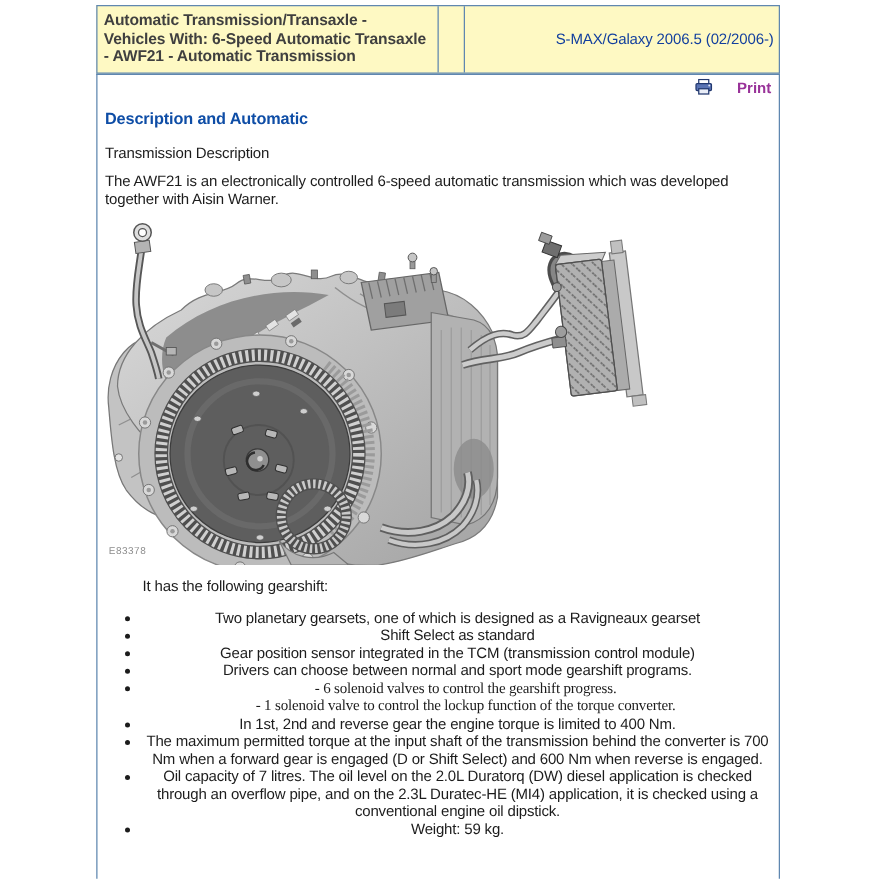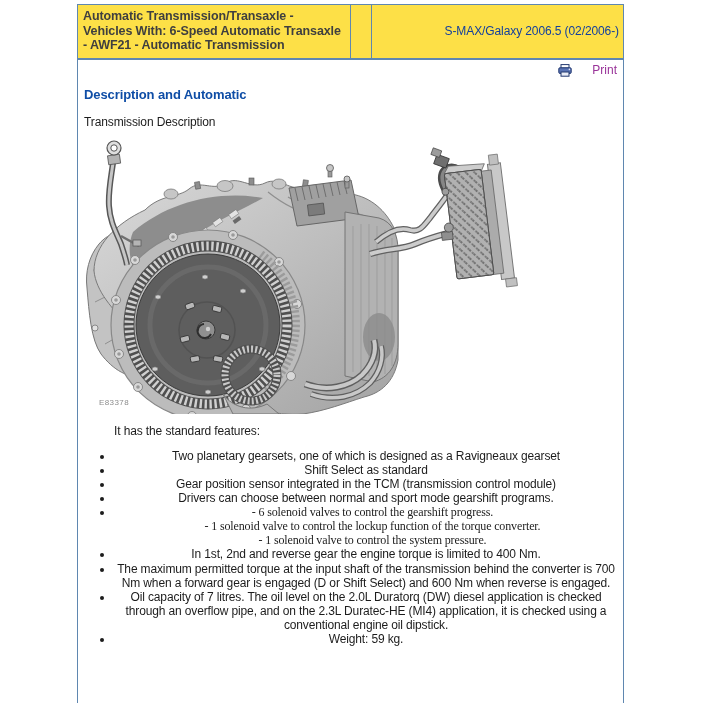--- a/index.html
+++ b/index.html
@@ -4,21 +4,21 @@
 <style>
   html,body{margin:0;padding:0;background:#ffffff;}
   body{
     width:703px;height:703px;overflow:hidden;position:relative;
     font-family:"Liberation Sans","DejaVu Sans",sans-serif;
     color:#1c1c1c;
     -webkit-font-smoothing:antialiased;
   }
   .doc{position:absolute;left:77px;top:4px;width:547px;}
   
-  .hdr{display:flex;border:1px solid var(--border-blue,#5f87b0);background:#fde047;}
+  .hdr{display:flex;border:1px solid var(--border-blue,#5f87b0);background:#fef9c3;}
   .hcell{box-sizing:border-box;}
   .hcell.left{
     width:273px;padding:4px 6px 5px 5px;
     border-right:1px solid var(--border-blue,#5f87b0);
     font-weight:bold;font-size:12.5px;line-height:14.6px;
     color:var(--title-gray,#3f3f3f);letter-spacing:-0.1px;
   }
   .hcell.right{
     flex:1;margin-left:20px;border-left:1px solid var(--border-blue,#5f87b0);
     display:flex;align-items:center;justify-content:flex-end;
@@ -28,28 +28,28 @@
   
   .content{
     border-left:1px solid var(--border-blue,#5f87b0);
     border-right:1px solid var(--border-blue,#5f87b0);
     border-top:1px solid var(--border-blue,#5f87b0);
     min-height:650px;padding:0 5px;box-sizing:border-box;
   }
   .printrow{text-align:right;padding:3px 1px 0 0;height:17px;}
   .print{
     color:var(--link-purple,#993399);font-size:12px;text-decoration:none;
-    cursor:pointer;display:inline-flex;align-items:center;gap:20px;
+    cursor:pointer;display:inline-flex;align-items:center;gap:20px;font-weight:bold;
   }
   .h1{margin:7px 0 0 1px;font-size:13px;font-weight:bold;color:var(--heading-blue,#0e4da6);letter-spacing:-0.1px;}
   .sub{margin:13px 0 0 1px;font-size:12px;letter-spacing:-0.12px;}
   .para{margin:9px 0 0 1px;font-size:12px;line-height:14.6px;max-width:528px;letter-spacing:-0.12px;}
   .figure{position:relative;margin-top:3px;height:282px;}
   .figlabel{
-    position:absolute;left:16px;bottom:7px;font-size:8px;color:var(--figure-gray,#8d8d8d);
+    position:absolute;left:4px;bottom:7px;font-size:8px;color:var(--figure-gray,#8d8d8d);
     letter-spacing:0.4px;
   }
   .fintro{margin:10px 0 0 31px;font-size:12px;letter-spacing:-0.12px;}
   ul.features{margin:11px 0 0 0;padding:0 0 0 31px;list-style:disc;}
   ul.features li{font-size:12px;line-height:14.1px;letter-spacing:-0.14px;max-width:505px;text-align:center;}
   ul.features li .subitem{margin-left:13px;font-family:Liberation Serif, serif;}
 </style>
 </head>
 <body>
 
@@ -73,20 +73,21 @@
           <rect x="0.8" y="3.8" width="12.4" height="5.6" rx="1" fill="#5a74b4" stroke="#22386f" stroke-width="1"></rect>
           <rect x="3" y="8" width="8" height="4.2" fill="#e9edf7" stroke="#22386f" stroke-width="1"></rect>
           <circle cx="11.4" cy="5.4" r="0.8" fill="#dfe6f5"></circle>
         </svg>
         <span>Print</span>
       </a>
     </div>
 
     <div class="h1">Description and Automatic</div>
     <div class="sub">Transmission Description</div>
+    <p class="para">The AWF21 is an electronically controlled 6-speed automatic transmission which was developed together with Aisin Warner.</p>
 
     <div class="figure">
       <svg width="534" height="282" viewBox="0 0 534 282">
         <defs>
           <linearGradient id="gcase" x1="0" y1="0" x2="1" y2="1">
             <stop offset="0" stop-color="#d9d9d9"></stop>
               <stop offset="1" stop-color="#a3a3a3"></stop>
           </linearGradient>
           <pattern id="hatch" width="6" height="6" patternUnits="userSpaceOnUse" patternTransform="rotate(50)">
             <rect width="6" height="6" fill="#b1b1b1"></rect>
@@ -250,27 +251,27 @@
         <path d="M30,31 C28,46 25,60 26,74 C27,90 33,100 38,112 C41,121 43,127 44,133" fill="none" stroke="#c6c6c6" stroke-width="3"></path>
         <rect x="25" y="23" width="12" height="9" fill="#b3b3b3" stroke="#555" stroke-width="0.8" transform="rotate(-8 31 27)"></rect>
         <circle cx="31" cy="16" r="7" fill="#dedede" stroke="#555" stroke-width="1.2"></circle>
         <circle cx="31" cy="16" r="3.2" fill="#ffffff" stroke="#555" stroke-width="1"></circle>
         <path d="M38,104 L56,114" stroke="#6f6f6f" stroke-width="2.5"></path>
         <rect x="50" y="108" width="8" height="6" fill="#b5b5b5" stroke="#555" stroke-width="0.7"></rect>
       </svg>
       <div class="figlabel">E83378</div>
     </div>
 
-    <div class="fintro">It has the standard features:</div>
+    <div class="fintro">It has the following gearshift:</div>
     <ul class="features">
         <li><span>Two planetary gearsets, one of which is designed as a Ravigneaux gearset</span></li>
         <li><span>Shift Select as standard</span></li>
         <li><span>Gear position sensor integrated in the TCM (transmission control module)</span></li>
         <li><span>Drivers can choose between normal and sport mode gearshift programs.</span></li>
-        <li><div class="subitem">- 6 solenoid valves to control the gearshift progress.</div><div class="subitem">- 1 solenoid valve to control the lockup function of the torque converter.</div><div class="subitem">- 1 solenoid valve to control the system pressure.</div></li>
+        <li><div class="subitem">- 6 solenoid valves to control the gearshift progress.</div><div class="subitem">- 1 solenoid valve to control the lockup function of the torque converter.</div></li>
         <li><span>In 1st, 2nd and reverse gear the engine torque is limited to 400 Nm.</span></li>
         <li><span>The maximum permitted torque at the input shaft of the transmission behind the converter is 700 Nm when a forward gear is engaged (D or Shift Select) and 600 Nm when reverse is engaged.</span></li>
         <li><span>Oil capacity of 7 litres. The oil level on the 2.0L Duratorq (DW) diesel application is checked through an overflow pipe, and on the 2.3L Duratec-HE (MI4) application, it is checked using a conventional engine oil dipstick.</span></li>
         <li><span>Weight: 59 kg.</span></li>
       </ul>
 
   </div>
 </div>
 
 </body></html>

